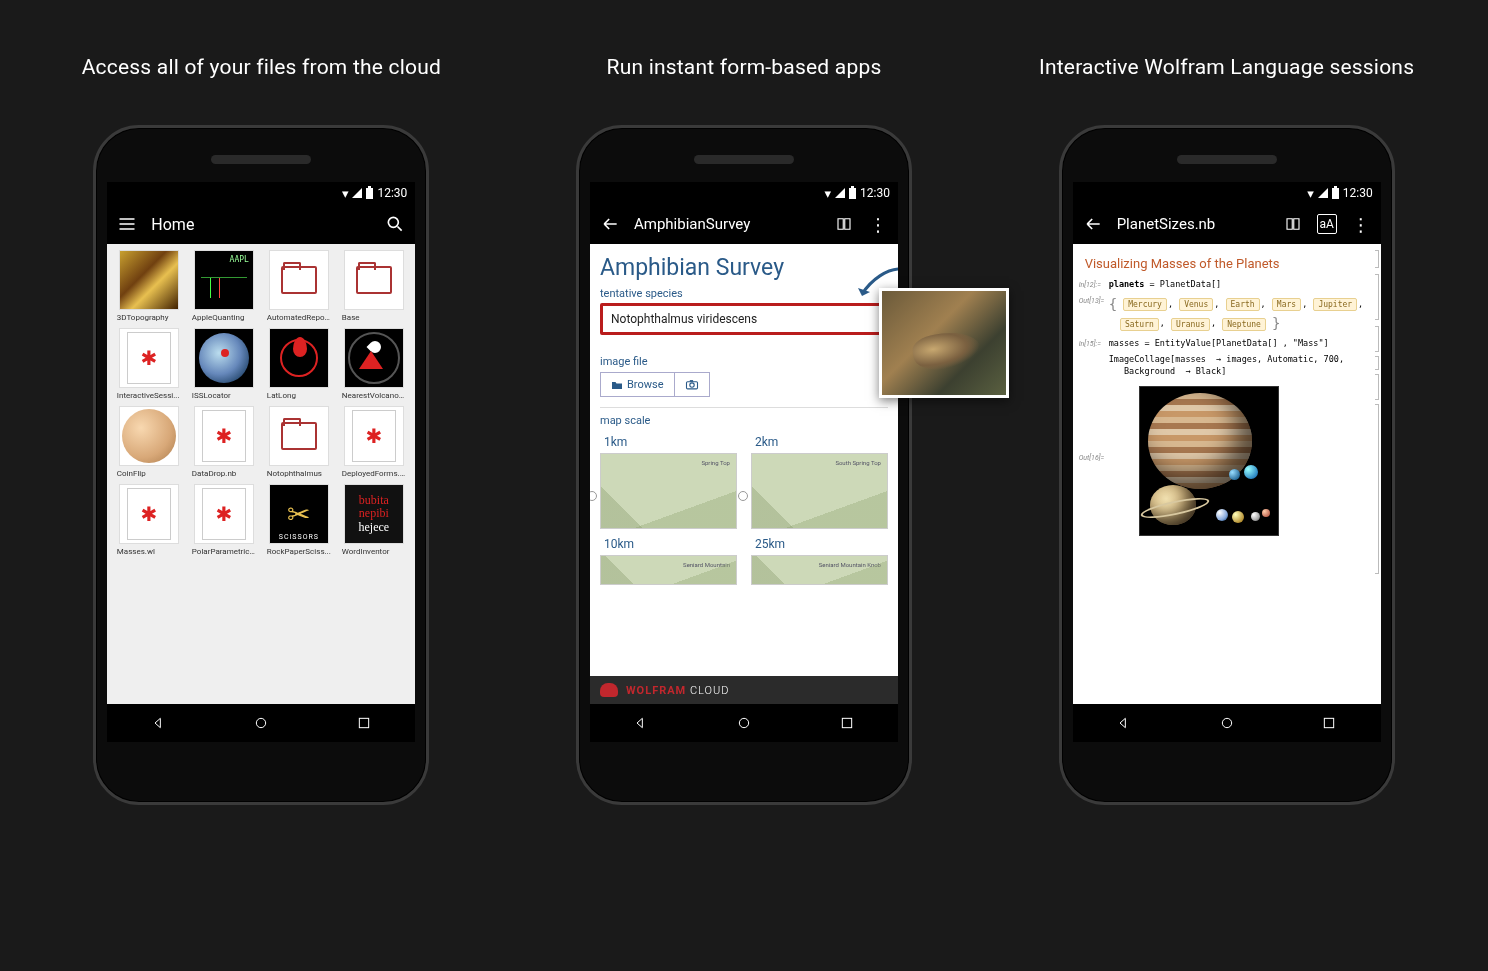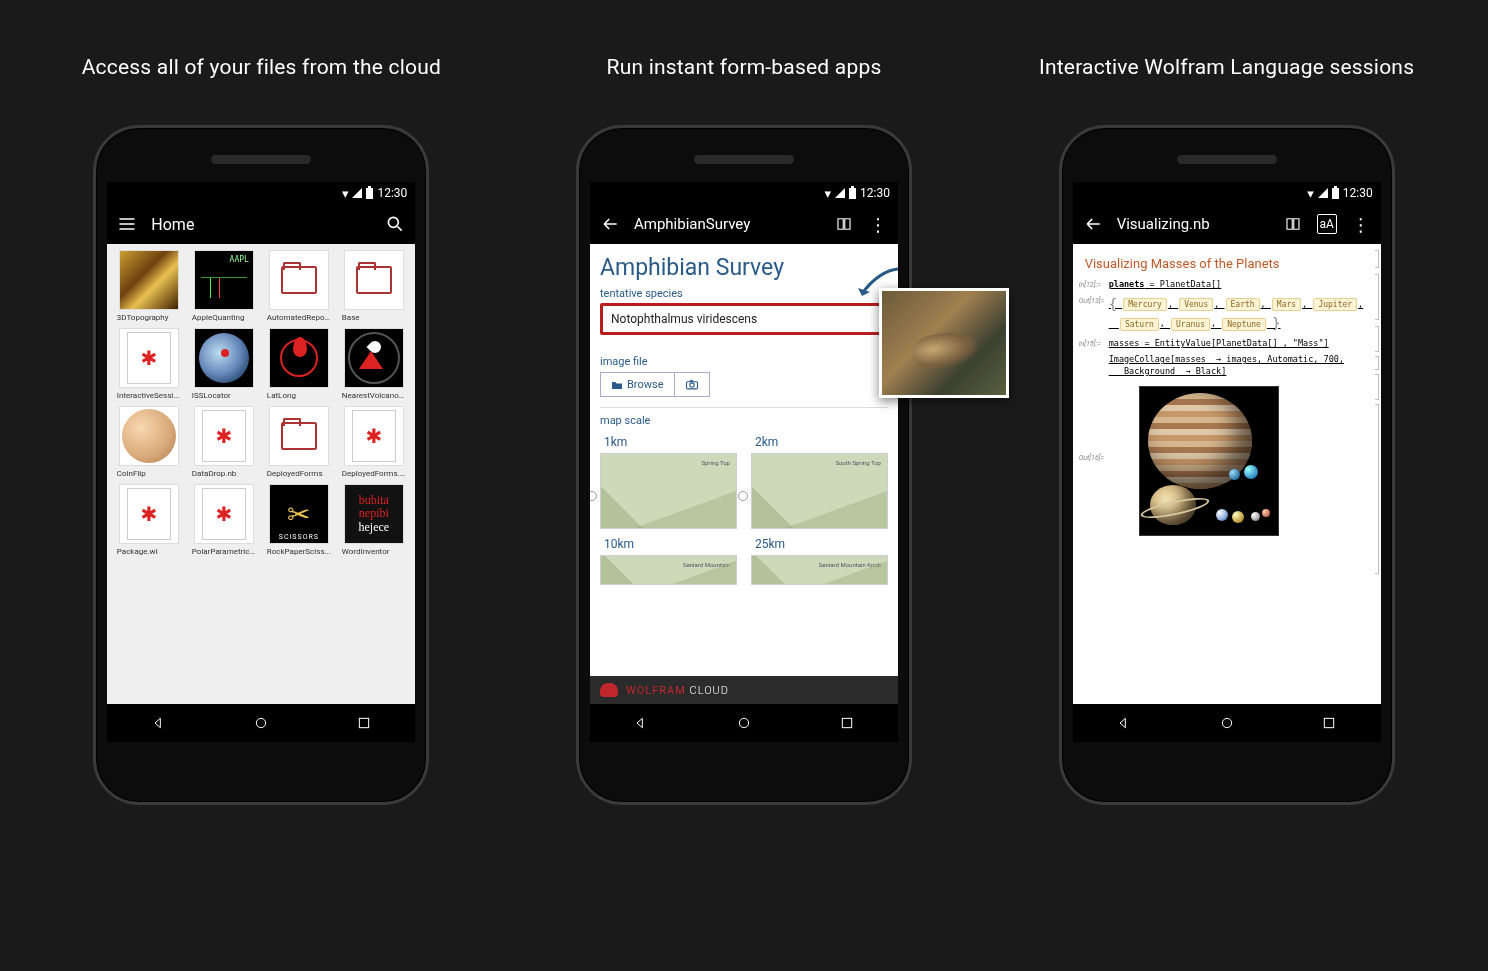--- a/index.html
+++ b/index.html
@@ -85,37 +85,37 @@
   .slabel{font-size:12px;color:#2a5a88;margin-bottom:4px;padding-left:4px;}
   .map{height:76px;background:#cdd9b8;position:relative;border:1px solid #ccc;}
   .map::after{content:"";position:absolute;inset:0;background:
     linear-gradient(45deg, rgba(120,140,90,.3) 20%, transparent 20%),
     linear-gradient(-20deg, rgba(150,170,120,.4) 30%, transparent 30%);}
   .map .txt{position:absolute;font-size:6px;color:#556;top:6px;right:6px;text-align:right;line-height:1.1;}
   .radio{position:absolute;left:-14px;top:50%;width:10px;height:10px;border:1px solid #999;border-radius:50%;background:#fff;}
   .scol{position:relative;padding-left:0;}
   .cloudbar{position:absolute;bottom:0;left:0;right:0;height:28px;background:#2b2b2b;display:flex;align-items:center;padding:0 10px;gap:8px;font-size:11px;letter-spacing:1px;}
   .cloudbar .ico{width:18px;height:14px;background:#c1272d;border-radius:8px 8px 4px 4px;position:relative;}
-  .cloudbar .w{color:#c1272d;font-weight:400;}
+  .cloudbar .w{color:#c1272d;font-weight:700;}
   .cloudbar .c{color:#fff;font-weight:300;}
   .arrow-overlay{position:absolute;top:20px;right:-4px;width:50px;height:50px;pointer-events:none;}
   .photo-overlay{
     position:absolute;width:130px;height:110px;
     background:linear-gradient(135deg,#6b5a3a 0%,#a08050 40%,#3c4030 70%,#5a6040 100%);
     border:3px solid #fff;box-shadow:0 3px 10px rgba(0,0,0,.5);
   }
   .photo-overlay::after{content:"";position:absolute;left:25%;top:40%;width:55%;height:35%;
     background:radial-gradient(ellipse at 30% 40%, #c8a870 0%, #7a6040 50%, transparent 70%);
     border-radius:40% 60% 50% 50%;transform:rotate(-8deg);}
   
   .nbwrap{background:#fff;height:100%;padding:8px 6px;font-size:9px;color:#333;position:relative;overflow:hidden;}
   .nbtitle{color:#c05a2a;font-size:13px;text-align:left;padding:4px 0 8px 6px;}
   .row{display:flex;align-items:flex-start;margin-bottom:4px;}
   .lab{color:#888;font-size:7px;width:30px;flex-shrink:0;padding-top:2px;font-style:italic;}
-  .code{font-family:Menlo,Consolas,monospace;font-size:8.5px;color:#000;line-height:1.4;text-decoration:underline;}
+  .code{font-family:Menlo,Consolas,monospace;font-size:8.5px;color:#000;line-height:1.4;}
   .code b{font-weight:600;}
   .ent{display:inline-block;background:#fff3d6;border:1px solid #e8d090;border-radius:2px;padding:0 4px;color:#8a6a20;font-size:8px;margin:0 1px;}
   .brk{color:#888;font-size:14px;vertical-align:middle;}
   .cellbr{position:absolute;right:2px;width:4px;border-right:1px solid #bbb;border-top:1px solid #bbb;border-bottom:1px solid #bbb;}
   .planets-img{width:140px;height:150px;background:#000;margin-left:30px;margin-top:4px;position:relative;border:1px solid #333;}
   .jup{position:absolute;left:8px;top:6px;width:104px;height:96px;border-radius:50%;
     background:
       repeating-linear-gradient(0deg,#c89868 0 6px,#e0c8a8 6px 12px,#a87850 12px 18px,#d8b890 18px 24px),
       radial-gradient(circle at 35% 35%, rgba(255,255,255,.3), transparent 50%);
     box-shadow:inset -14px -14px 24px rgba(0,0,0,.6);}
@@ -244,34 +244,34 @@
             <div class="tile">
                 <div class="thumb">
                   <div class="nb-icon">✱</div>
                 </div>
                 <div class="tlabel">DataDrop.nb</div>
               </div>
             <div class="tile">
                 <div class="thumb">
                   <div class="folder"></div>
                 </div>
-                <div class="tlabel">DeployedForms</div>
+                <div class="tlabel">Notophthalmus</div>
               </div>
             <div class="tile">
                 <div class="thumb">
                   <div class="nb-icon">✱</div>
                 </div>
                 <div class="tlabel">DeployedForms.nb</div>
               </div>
 
             <div class="tile">
                 <div class="thumb">
                   <div class="nb-icon">✱</div>
                 </div>
-                <div class="tlabel">Package.wl</div>
+                <div class="tlabel">Masses.wl</div>
               </div>
             <div class="tile">
                 <div class="thumb">
                   <div class="nb-icon">✱</div>
                 </div>
                 <div class="tlabel">PolarParametric.nb</div>
               </div>
             <div class="tile">
                 <div class="thumb th-sciss">
                   <span class="x">✂</span>
@@ -437,21 +437,21 @@
           <span class="tri"></span>
           <span class="batt"></span>
           <span>12:30</span>
         </div>
         <div class="appbar">
           <div class="ic">
             <svg viewBox="0 0 24 24" width="20" height="20">
                 <path d="M20 12H5m0 0l6-6m-6 6l6 6" stroke="#fff" stroke-width="2" fill="none"></path>
               </svg>
           </div>
-          <div style="font-size:15px;">Visualizing.nb</div>
+          <div style="font-size:15px;">PlanetSizes.nb</div>
           <div class="spacer"></div>
           <div class="ic">
             <svg viewBox="0 0 24 24" width="18" height="18">
                 <path d="M4 5h7v14H4zM13 5h7v14h-7z" fill="none" stroke="#fff" stroke-width="1.5"></path>
               </svg>
           </div>
           <div class="ic aA">aA</div>
           <div class="ic" style="font-size:18px;">⋮</div>
         </div>
         <div class="content">

